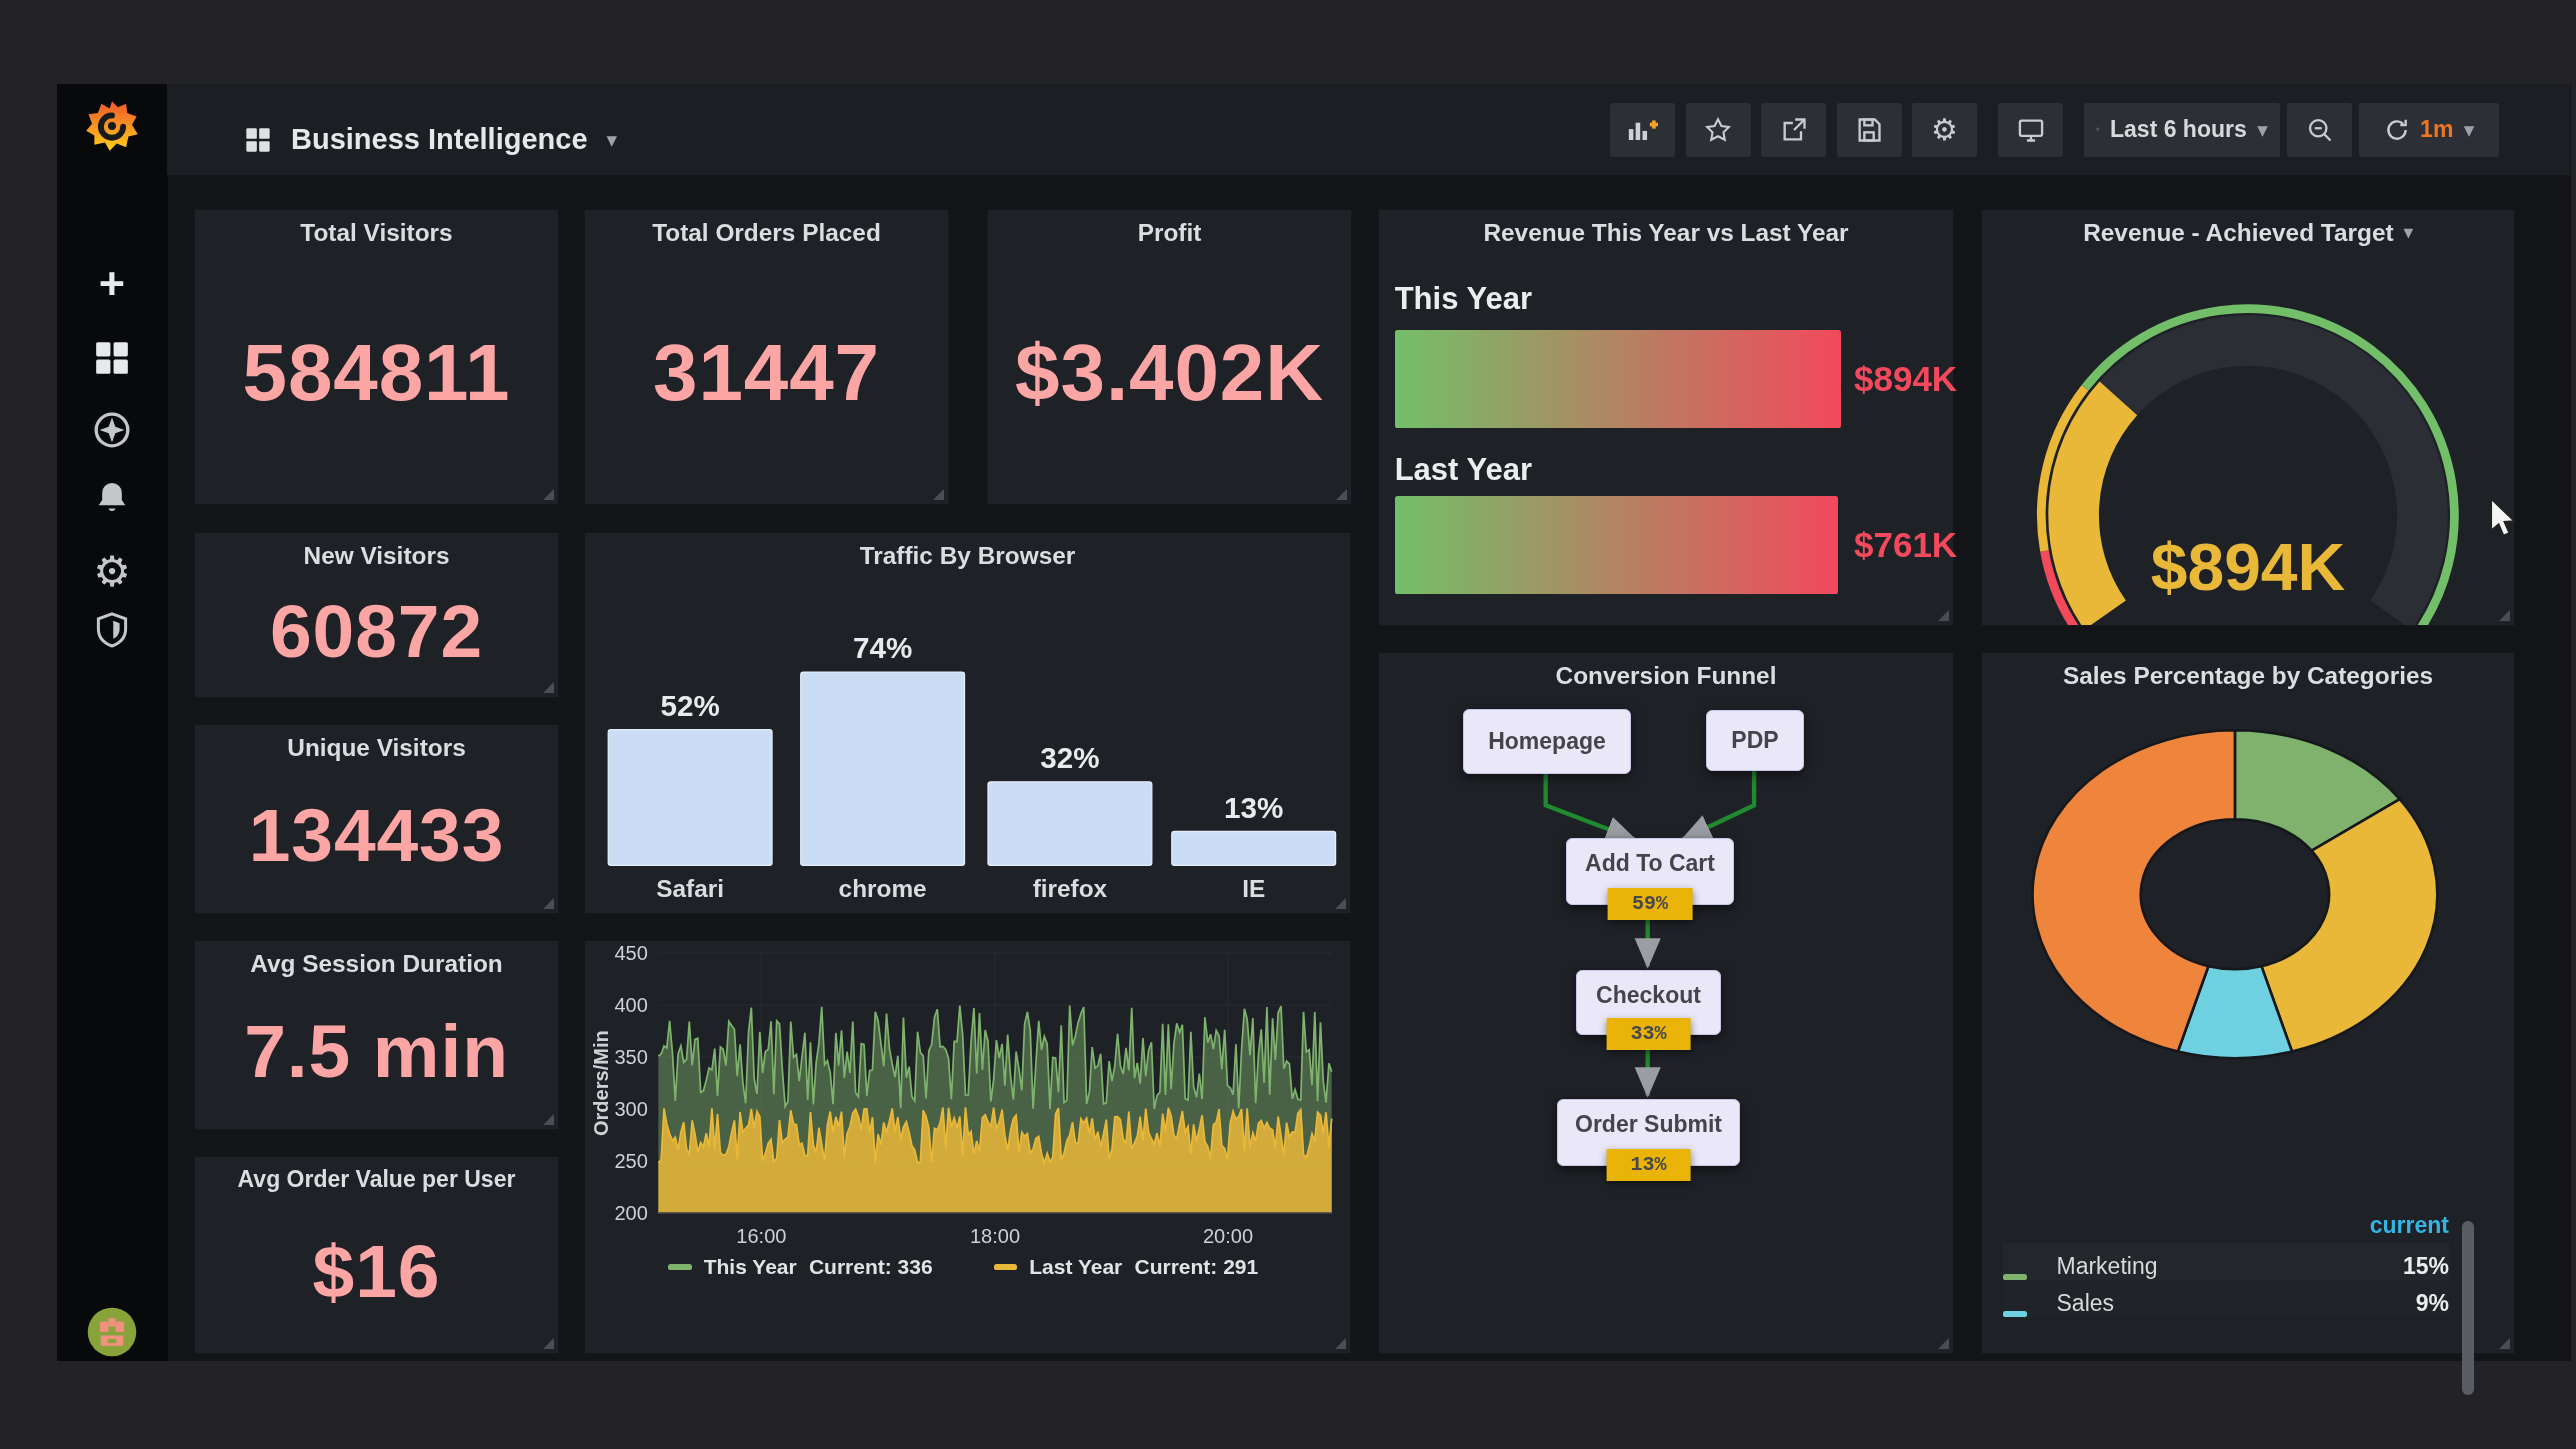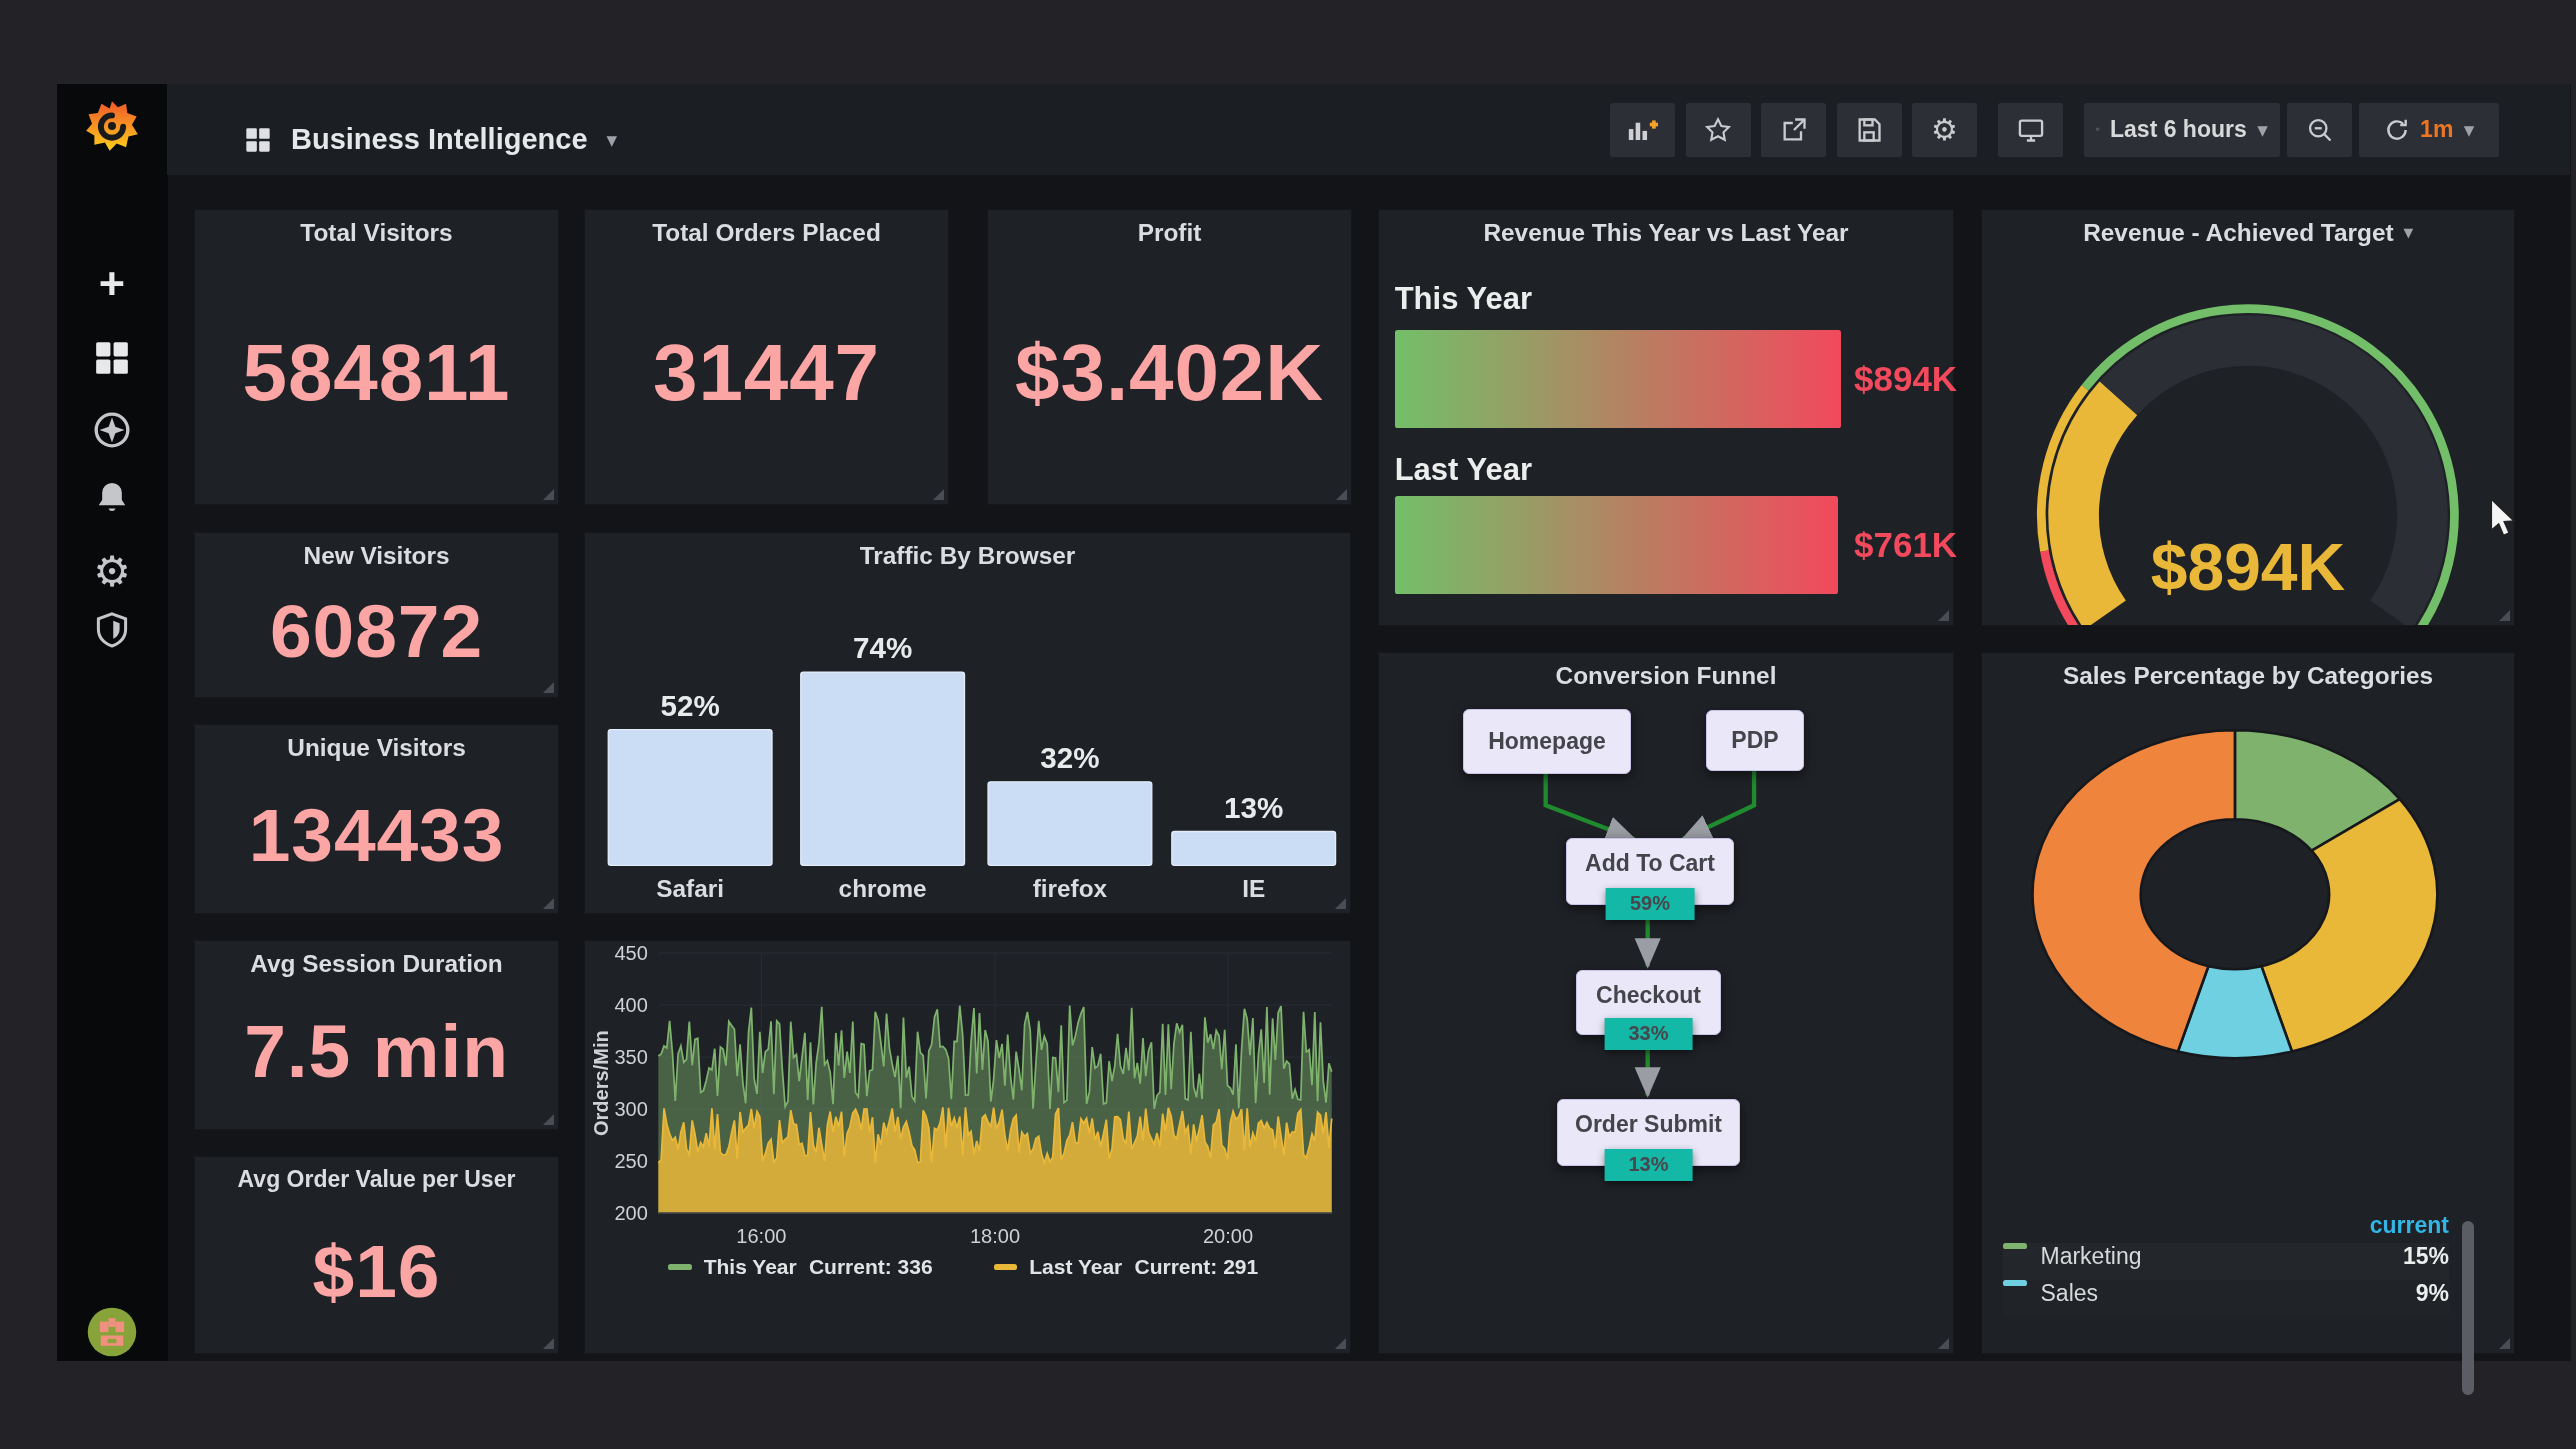--- a/index.html
+++ b/index.html
@@ -45,27 +45,27 @@
   .rev-value{position:absolute;left:475px;width:96px;height:98px;display:flex;align-items:center;
              font-size:35px;font-weight:700;color:#f2495c;}
   
   #gauge-value{position:absolute;left:0;top:275px;width:100%;height:73px;display:flex;align-items:center;
                justify-content:center;font-size:66px;font-weight:700;}
   
   .fnode{position:absolute;background:#eae8f8;border:0.9px solid #c9c3ea;border-radius:6.1px;
          box-shadow:0 3.5px 10.5px rgba(0,0,0,.5);display:flex;align-items:center;justify-content:center;
          font-size:23px;font-weight:700;color:#44444b;}
   .fnode.has-pct{align-items:flex-start;padding-top:11px;}
-  .fnode-pct{position:absolute;left:50%;transform:translateX(-50%);bottom:-15.7px;background:#14b8a6;
-             padding:4.4px 24.4px;font-size:20px;font-weight:700;color:#47474d;box-shadow:0 2.6px 7.8px rgba(0,0,0,.45);}
+  .fnode-pct{position:absolute;left:50%;transform:translateX(-50%);bottom:-15.7px;background:#eab308;
+             padding:4.4px 24.4px;font-size:20px;font-weight:700;color:#47474d;box-shadow:0 2.6px 7.8px rgba(0,0,0,.45);font-family:Liberation Mono, monospace;}
   
   #donut-legend{position:absolute;left:21px;top:510px;width:446px;font-size:23px;}
   .dl-header{height:35px;display:flex;align-items:center;justify-content:flex-end;
              font-weight:700;color:#33b5e5;cursor:pointer;}
-  .dl-row{height:37px;display:flex;align-items:flex-start;gap:14px;cursor:pointer;background:rgba(255,255,255,.025);}
+  .dl-row{height:37px;display:flex;align-items:flex-end;gap:30px;cursor:pointer;background:rgba(255,255,255,.025);}
   .dl-row:nth-child(odd){background:rgba(255,255,255,.012);}
   .dl-label{color:#d8d9da;}
   .dl-val{margin-left:auto;font-weight:700;color:#eceded;}
   #donut-scrollbar{position:absolute;right:40px;top:523px;width:12.2px;height:174px;background:#5a5d64;border-radius:6.1px;cursor:pointer;}
   #cursor{position:absolute;left:2488px;top:499px;}
 </style>
 </head>
 <body>
 
 <div id="stage">

